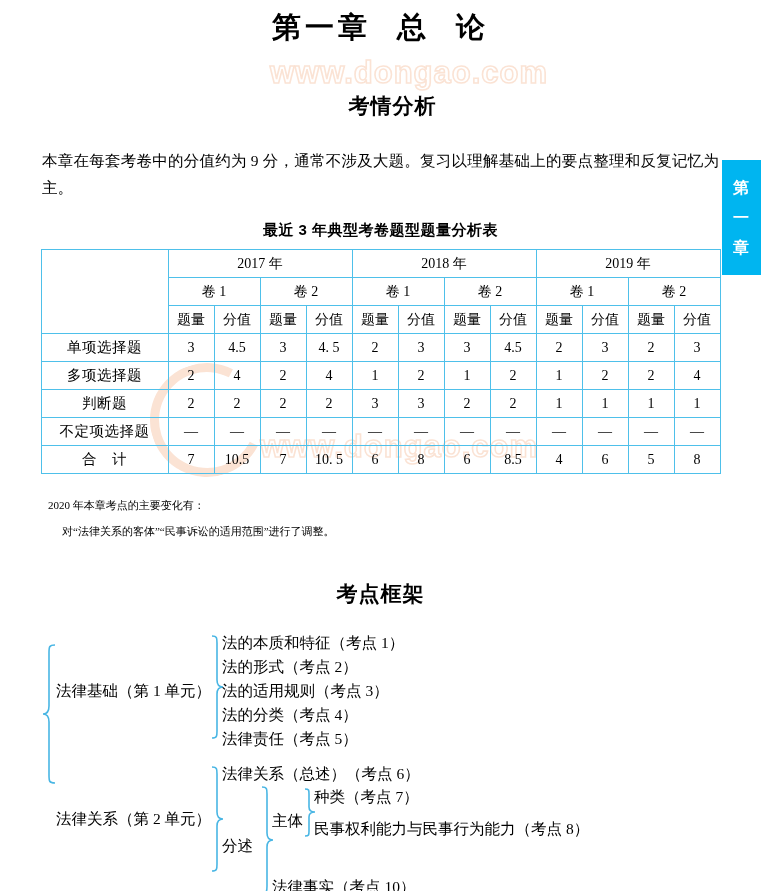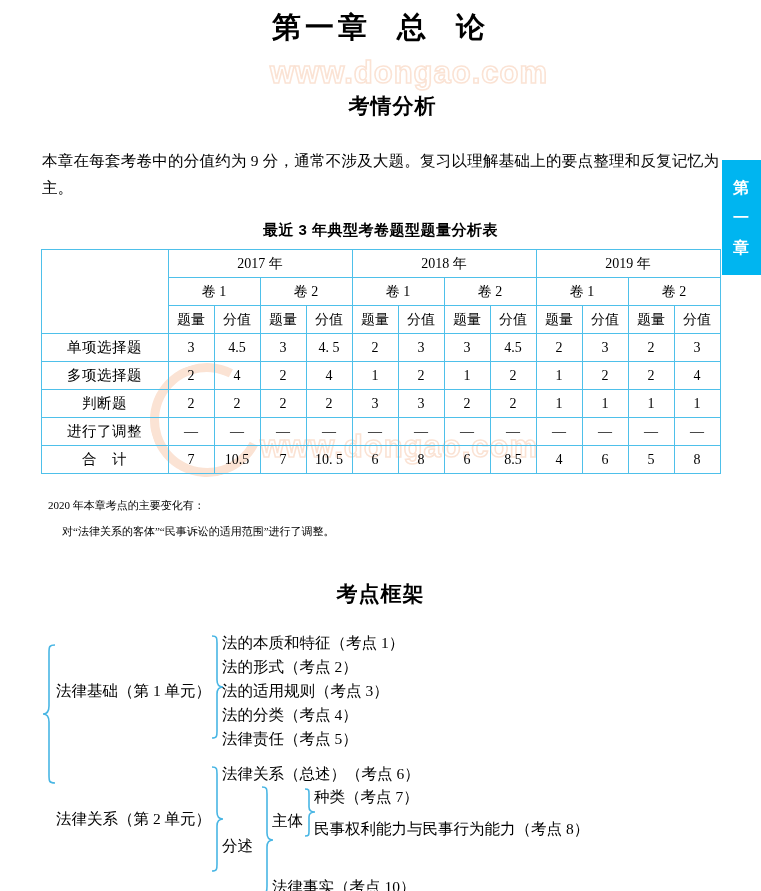--- a/index.html
+++ b/index.html
@@ -314,21 +314,21 @@
           <td>3</td>
           <td>3</td>
           <td>2</td>
           <td>2</td>
           <td>1</td>
           <td>1</td>
           <td>1</td>
           <td>1</td>
         </tr>
         <tr>
-          <td class="rowlabel">进行了调整</td>
+          <td class="rowlabel">不定项选择题</td>
           <td>—</td>
           <td>—</td>
           <td>—</td>
           <td>—</td>
           <td>—</td>
           <td>—</td>
           <td>—</td>
           <td>—</td>
           <td>—</td>
           <td>—</td>

